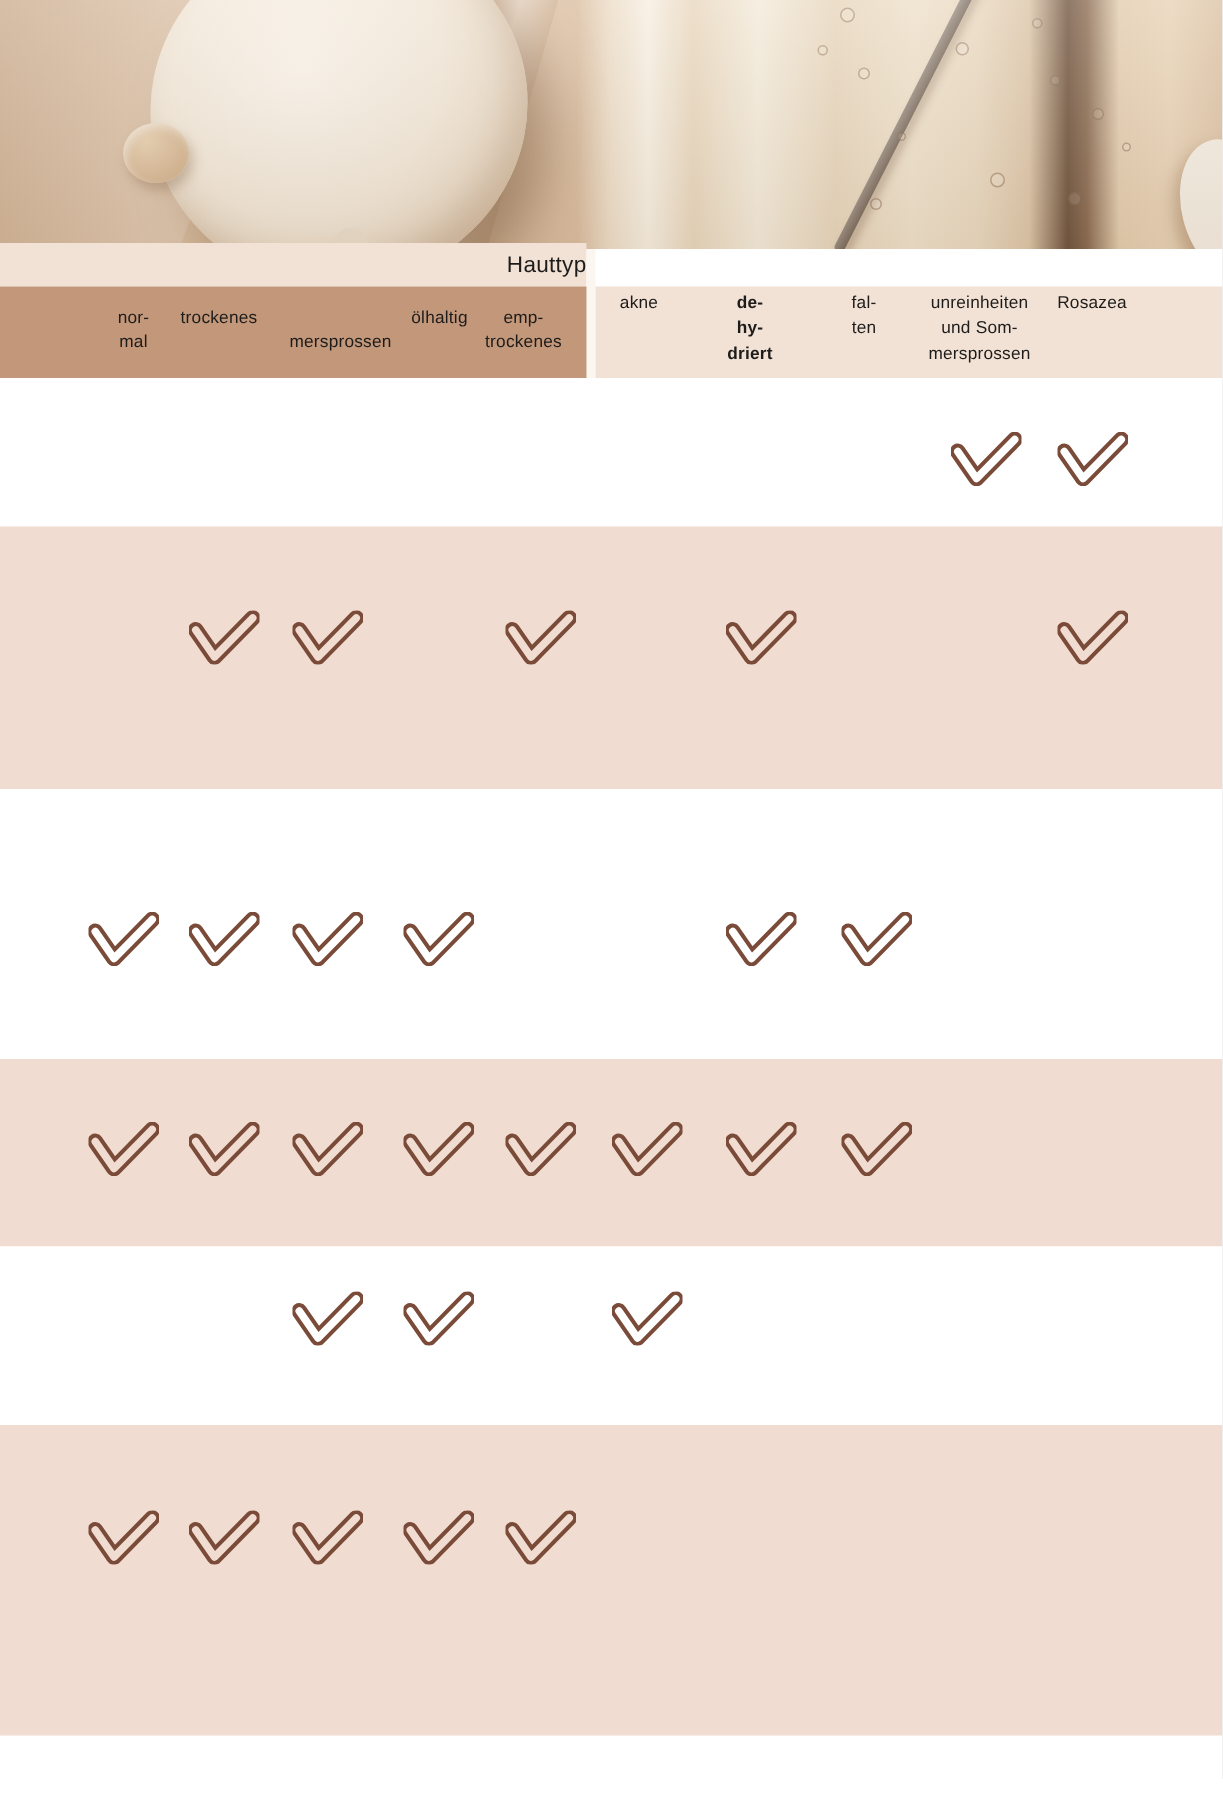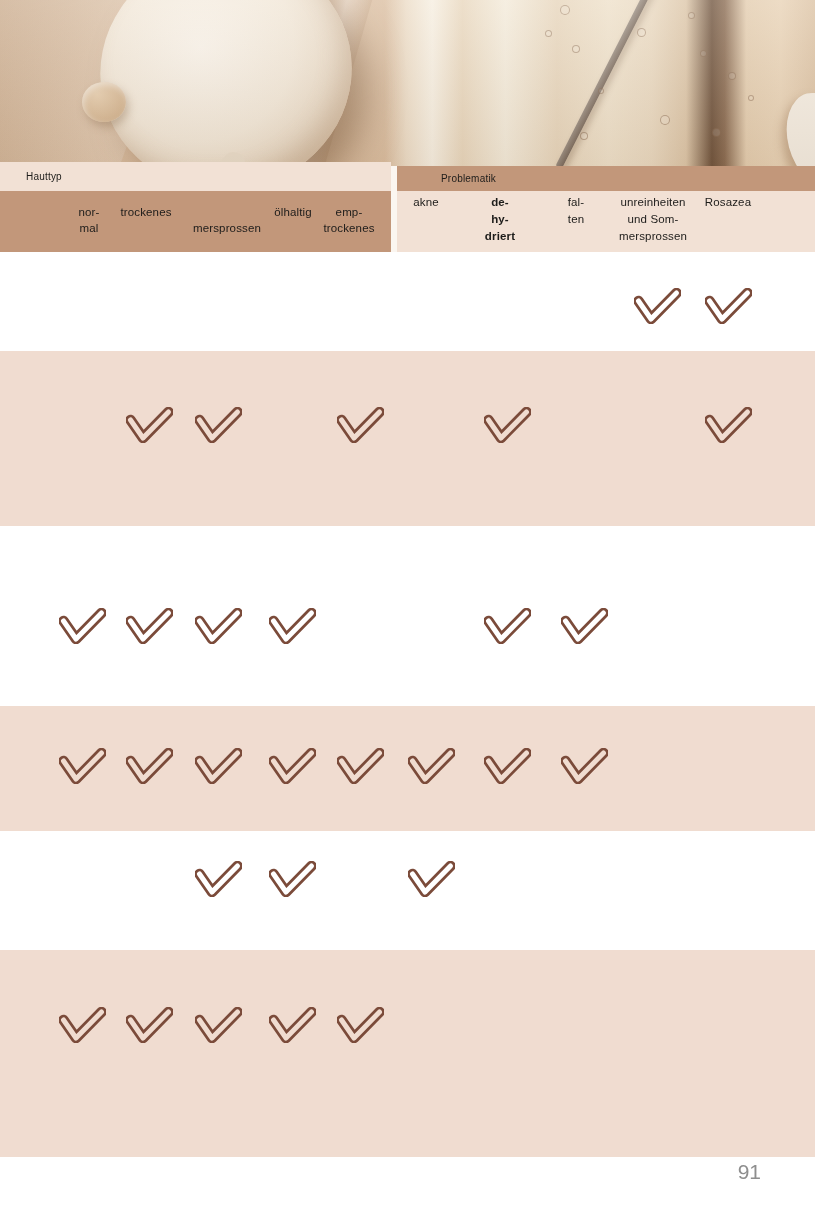--- a/index.html
+++ b/index.html
@@ -29,21 +29,21 @@
     box-shadow:inset 2px 3px 6px rgba(255,255,255,.5), 3px 5px 8px rgba(130,95,60,.35);}
   .stick{position:absolute;left:648px;top:-15px;width:7px;height:205px;border-radius:3px;
     transform:rotate(27deg);transform-origin:top center;
     background:linear-gradient(90deg,#9a8d80,#7b6a5c);
     box-shadow:4px 2px 6px rgba(100,70,45,.3);}
   .blob-right{position:absolute;left:788px;top:92px;width:62px;height:95px;border-radius:50%;
     transform:rotate(-15deg);background:#f4ece0;box-shadow:-6px 4px 10px rgba(140,100,65,.35);}
   .bubble{position:absolute;border-radius:50%;border:1.5px solid rgba(120,85,55,.45);
     background:rgba(255,255,255,.12);}
   
-  .grouphead{position:absolute;text-align:left;font-size:10px;letter-spacing:.2px;}
+  .grouphead{position:absolute;text-align:right;font-size:15px;letter-spacing:.2px;}
   .grouphead-left{left:0;top:162px;width:391px;height:29px;line-height:29px;
     background:var(--header-pink,#f2e1d5);text-indent:26px;}
   .grouphead-right{left:397px;top:166px;width:418px;height:25px;line-height:25px;
     background:var(--tan,#c2977a);text-indent:44px;}
   .labelband{position:absolute;top:191px;height:61px;}
   .labelband-left{left:0;width:391px;background:var(--tan,#c2977a);}
   .labelband-right{left:397px;width:418px;background:var(--header-pink,#f2e1d5);}
   .header-gap{position:absolute;left:391px;top:166px;width:6px;height:86px;background:#fbf6f0;}
   .col-label{position:absolute;width:110px;text-align:center;font-size:11.5px;letter-spacing:.15px;}
   
@@ -83,23 +83,20 @@
         <div class="bubble" style="left: 688px; top: 12px; width: 5px; height: 5px;"></div>
         <div class="bubble" style="left: 748px; top: 95px; width: 4px; height: 4px;"></div>
         <div class="bubble" style="left: 598px; top: 88px; width: 4px; height: 4px;"></div>
       </div>
     <div class="sheen"></div>
   </div>
 
   <div class="grouphead grouphead-left">
     <span>Hauttyp</span>
   </div>
-  <div class="grouphead grouphead-right">
-    <span>Problematik</span>
-  </div>
   <div class="header-gap"></div>
 
   <div class="labelband labelband-left"></div>
   <div class="labelband labelband-right"></div>
   <div id="labels">
       <div class="col-label" style="left: 34px; top: 204px; line-height: 16px;">
         <div>nor-</div>
         <div>mal</div>
       </div>
       <div class="col-label" style="left: 91px; top: 204px; line-height: 16px;">
@@ -261,16 +258,13 @@
             <path d="M4.5 13 L17 31 L42.5 5" fill="none" stroke="#7b4b3a" stroke-width="10.5" stroke-linecap="round" stroke-linejoin="round"></path>
             <path d="M4.5 13 L17 31 L42.5 5" fill="none" stroke="#f0dcd0" stroke-width="5" stroke-linecap="round" stroke-linejoin="round"></path>
           </svg></span>
         <span class="check" style="left: 336.5px; top: 57px;"><svg width="47" height="36" viewBox="0 0 47 36">
             <path d="M4.5 13 L17 31 L42.5 5" fill="none" stroke="#7b4b3a" stroke-width="10.5" stroke-linecap="round" stroke-linejoin="round"></path>
             <path d="M4.5 13 L17 31 L42.5 5" fill="none" stroke="#f0dcd0" stroke-width="5" stroke-linecap="round" stroke-linejoin="round"></path>
           </svg></span>
       </div>
     </div>
 
-  <div class="footer">
-    <span class="pageno">91</span>
-  </div>
 </div>
 
 </body></html>

